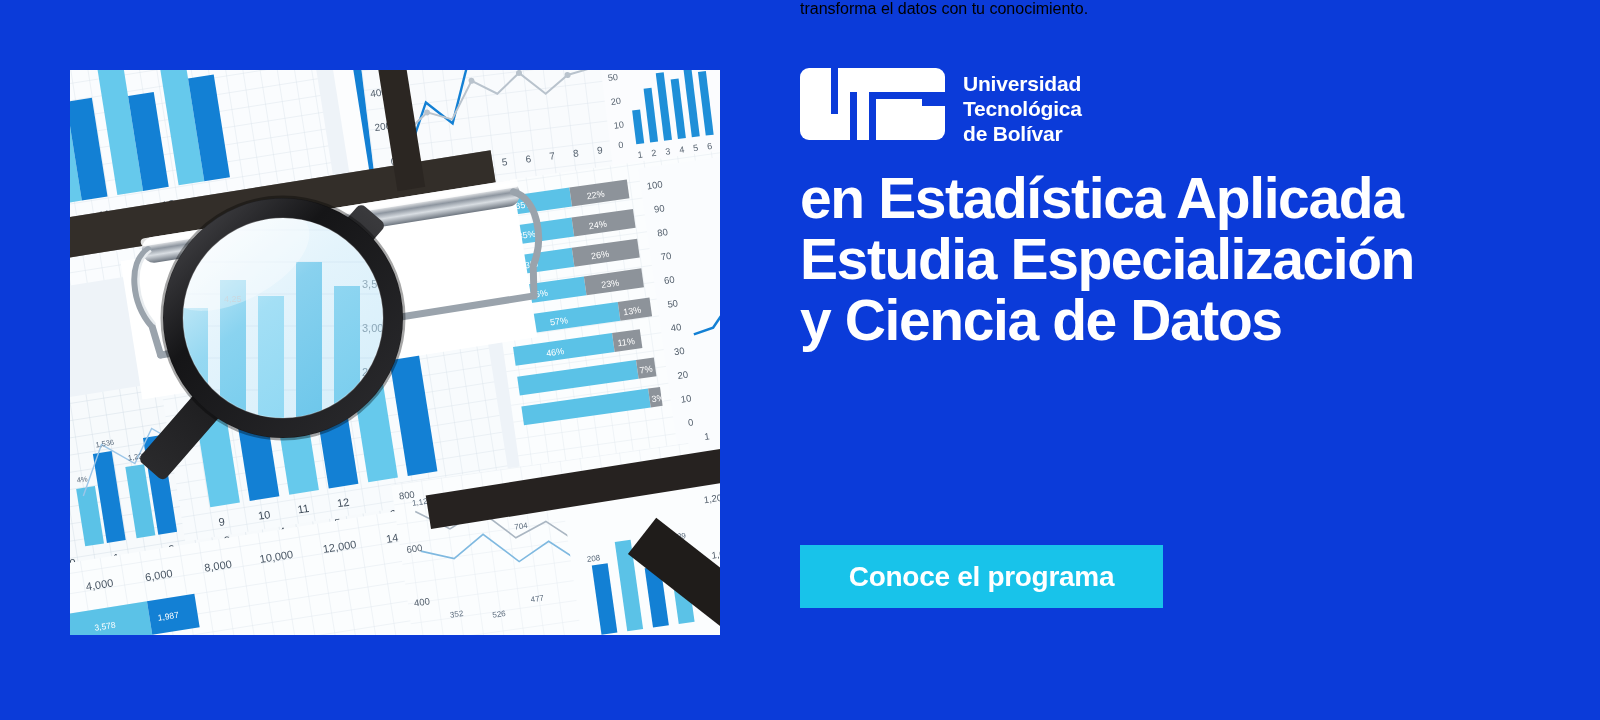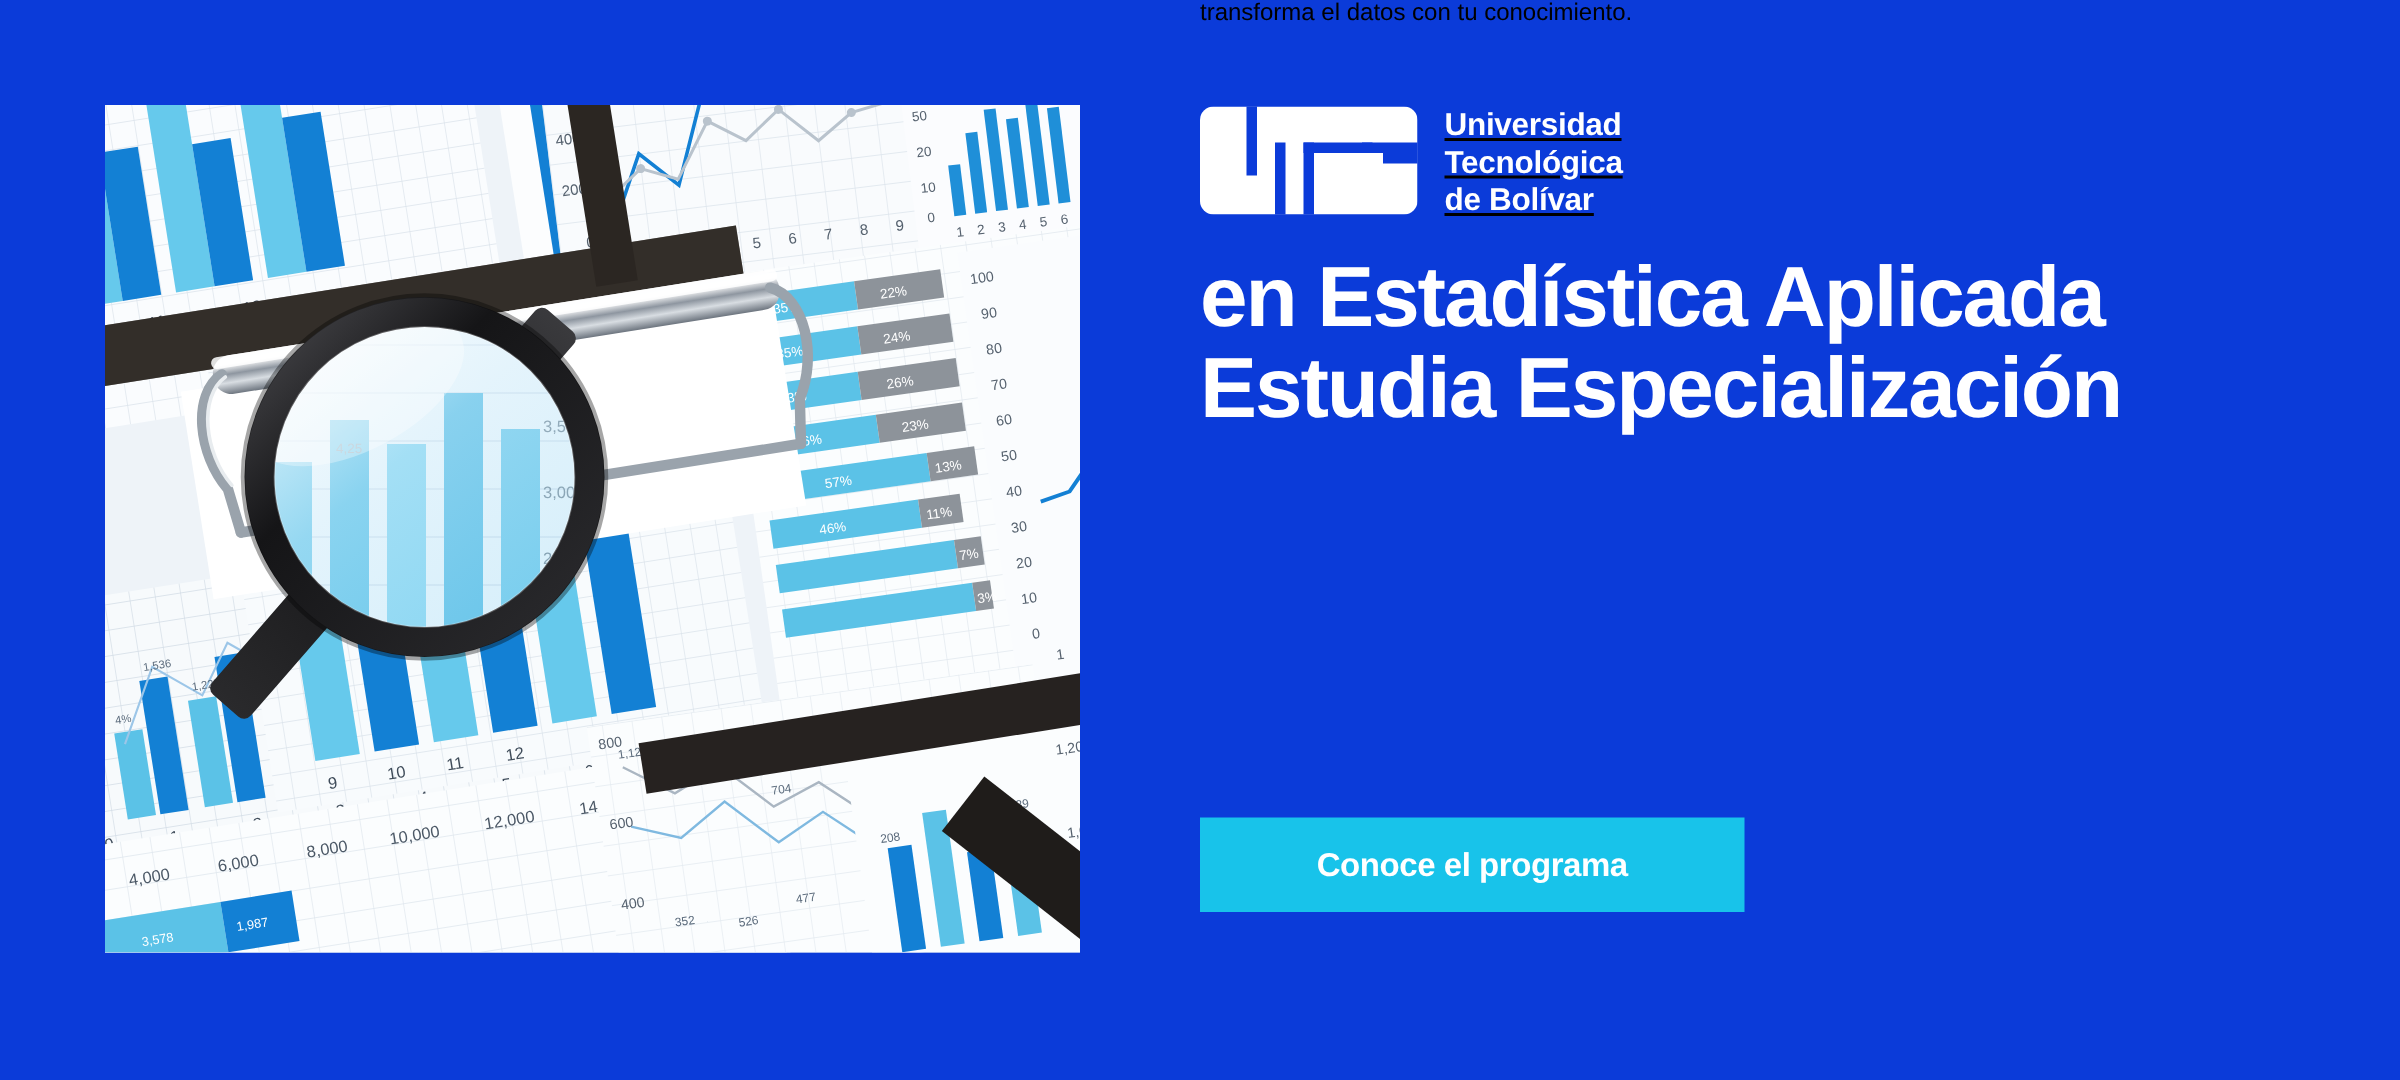--- a/index.html
+++ b/index.html
@@ -15,21 +15,21 @@
   .photo {
     position:absolute; left:70px; top:70px; width:650px; height:565px;
     overflow:hidden; background:#eef2f6;
   }
   .photo svg { display:block; width:650px; height:565px; }
 
   
   .content { position:absolute; left:800px; top:0; width:760px; height:720px; }
 
   
-  .logo-lockup { position:absolute; left:0; top:68px; display:flex; align-items:center;text-decoration:underline; }
+  .logo-lockup { position:absolute; left:0; top:68px; display:flex; align-items:flex-start; }
   .logo-mark { width:145px; height:72px; display:block; }
   .logo-word {
     margin-left:18px; color:#ffffff; font-weight:bold;
     font-size:21px; line-height:25px; letter-spacing:-0.2px;
     padding-top:3px;
   }
   .logo-word div { white-space:nowrap; }
 
   
   .headline {
@@ -44,21 +44,21 @@
     position:absolute; left:0; top:392px; width:640px;
     color:#ffffff; font-weight:normal;
     font-size:19.5px; line-height:27px; letter-spacing:-0.1px;
   }
 
   
   .cta {
     position:absolute; left:0; top:545px; width:363px; height:63px;
     background:#18C3EA; border:none; cursor:pointer;
     color:#ffffff; font-family:"Liberation Sans", sans-serif;
-    font-weight:bold; font-size:22px; letter-spacing:-0.3px;
+    font-weight:bold; font-size:28px; letter-spacing:-0.3px;
     display:flex; align-items:center; justify-content:center;
   }
 </style>
 </head>
 <body>
 
 <div class="photo">
   <svg viewBox="0 0 650 565" xmlns="http://www.w3.org/2000/svg">
     <defs>
       <linearGradient id="metalClip" x1="0" y1="0" x2="0" y2="1">
@@ -516,20 +516,21 @@
     <div class="logo-word">
       <div>Universidad</div>
       <div>Tecnológica</div>
       <div>de Bolívar</div>
     </div>
   </div>
 
   <h1 class="headline">
     <div>en Estadística Aplicada</div>
     <div>Estudia Especialización</div>
+    <div>y Ciencia de Datos</div>
   </h1>
 
   <p class="subtitle">
     </p>
     <div>transforma el datos con tu conocimiento.</div>
   <p></p>
 
   <button class="cta">Conoce el programa</button>
 
 </div>

